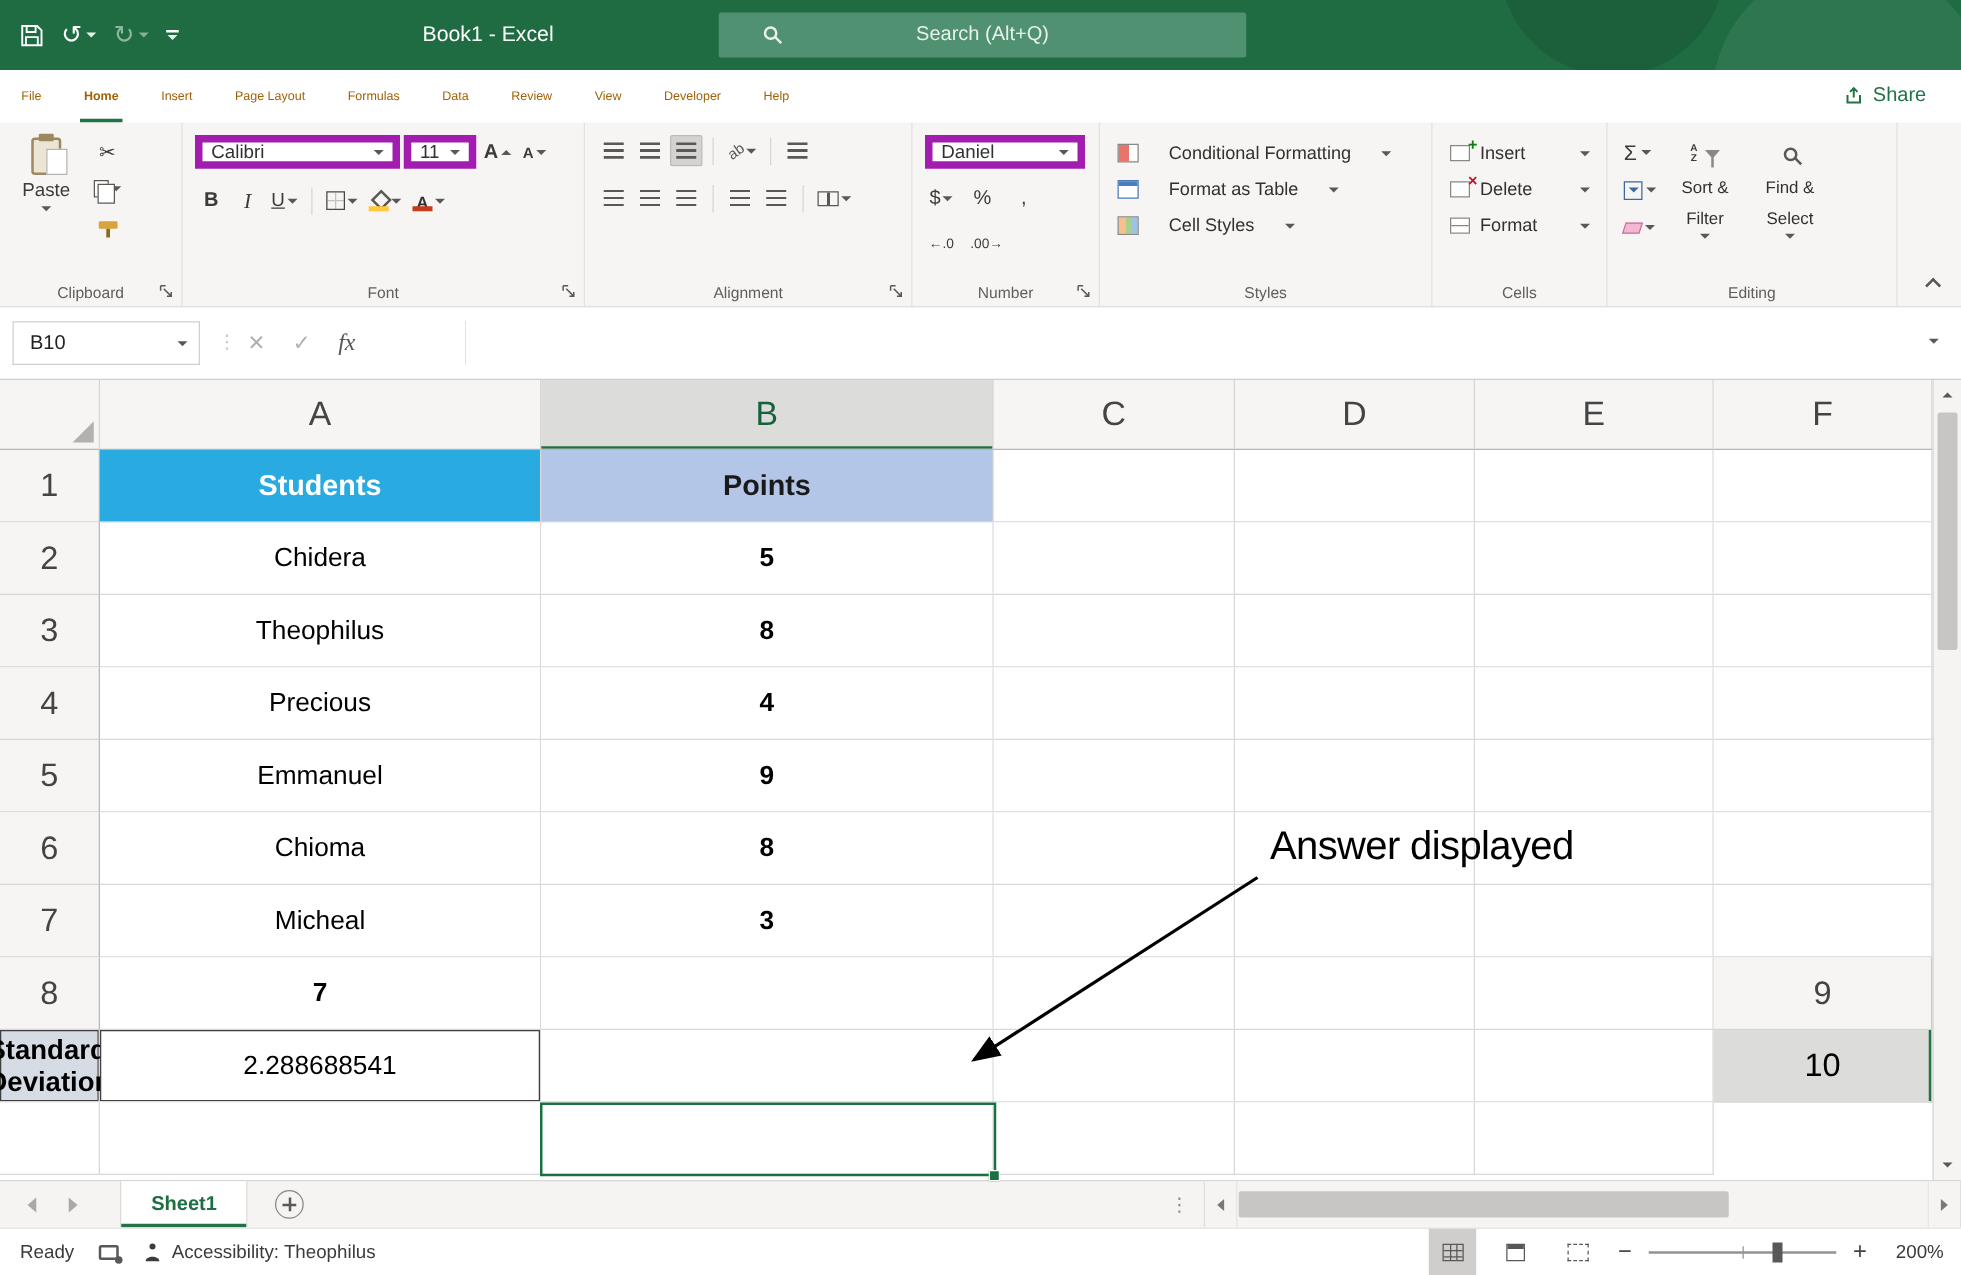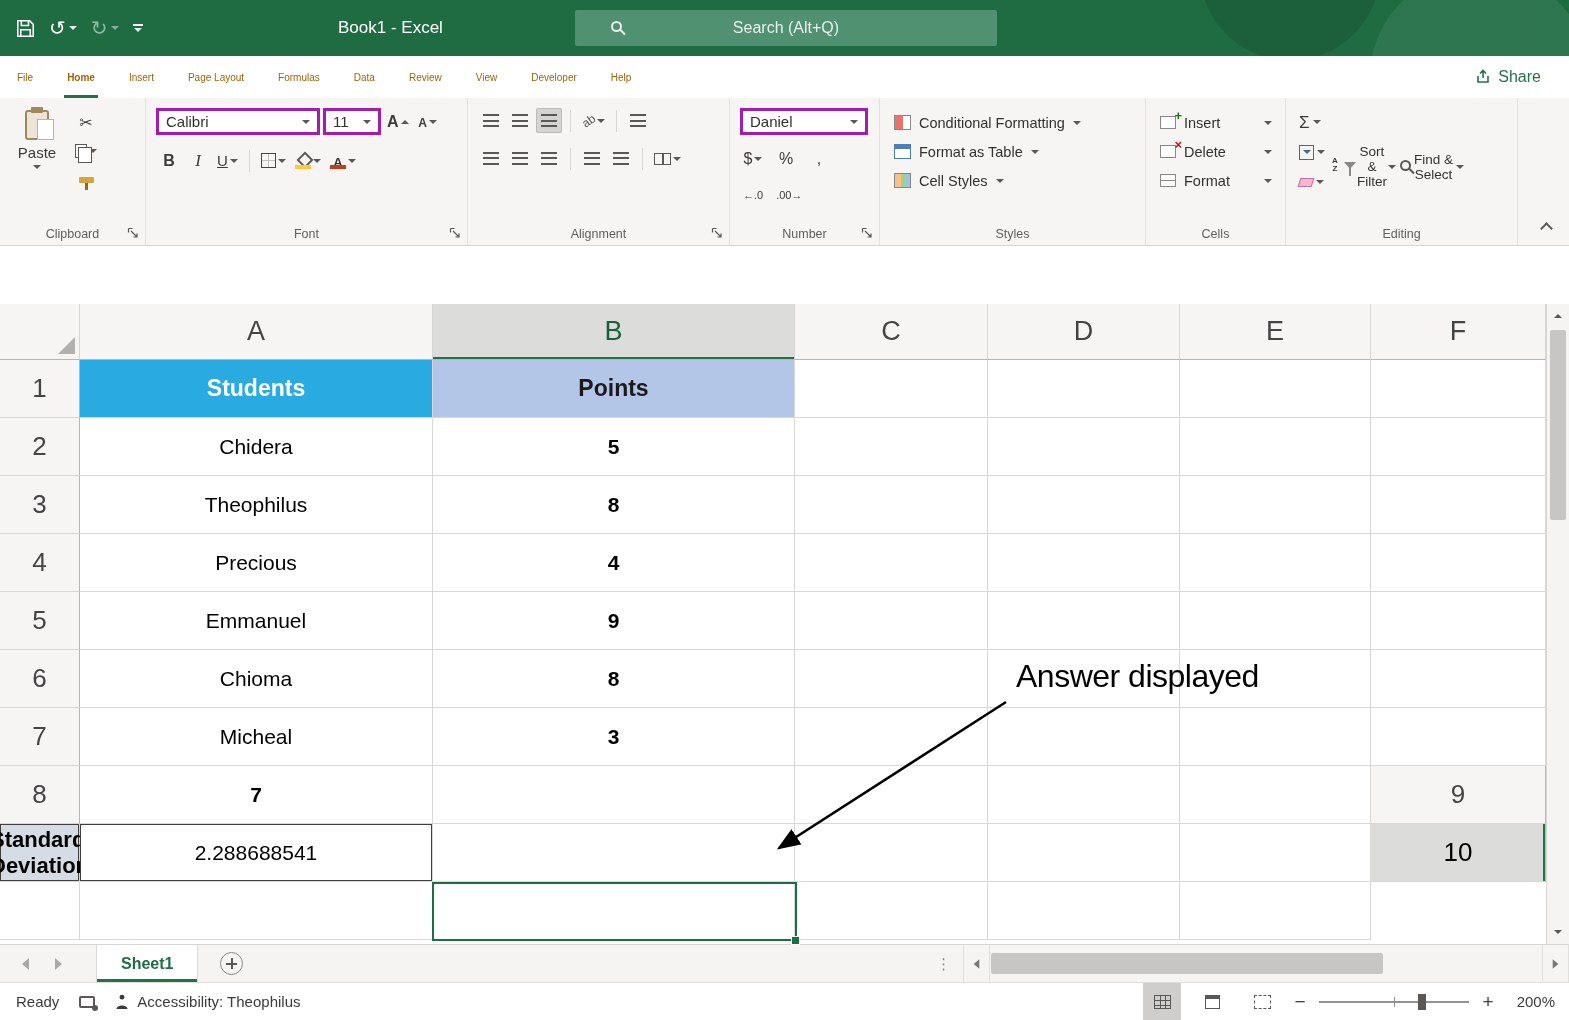--- a/index.html
+++ b/index.html
@@ -50,21 +50,21 @@
 
   
   #ribbon{position:absolute;top:98px;left:0;width:100%;height:148px;background:#f6f5f3;border-bottom:1px solid #d8d6d4;display:flex}
   .rgroup{position:relative;height:100%;border-right:1px solid #e4e2e0;padding:10px 8px 24px 10px;flex:none}
   .g1{width:146px}.g2{width:322px}.g3{width:262px}.g4{width:150px}.g5{width:266px}.g6{width:140px}.g7{width:232px}
   .glabel{position:absolute;left:0;right:0;bottom:4px;text-align:center;font-size:12.5px;color:#605e5c}
   .launcher{position:absolute;right:6px;bottom:6px}
   .rbtn{display:flex;align-items:center;justify-content:center;min-width:26px;height:25px;border-radius:2px;color:#3b3b3b;gap:2px;padding:0 3px}
   .rbtn.active{background:#d5d3d1;box-shadow:inset 0 0 0 1px #bdbbb9}
   .vdiv{width:1px;height:22px;background:#d8d6d4;margin:0 5px;align-self:center}
-  .combo{height:27px;background:#fff;border:3px solid #a21caf;display:flex;align-items:center;padding:0 7px;font-size:15px;color:#323130;gap:6px}
+  .combo{height:27px;background:#fff;border:6px solid #a21caf;display:flex;align-items:center;padding:0 7px;font-size:15px;color:#323130;gap:6px}
   .combo .tri{margin-left:auto}
   .clipwrap{display:flex;gap:8px}
   #pastebtn{width:54px;display:flex;flex-direction:column;align-items:center;gap:4px;padding-top:2px;font-size:15px;color:#3b3b3b}
   .ipaste{width:24px;height:30px;border:2px solid #9c8a5e;border-radius:3px;background:#ece4d4;position:relative}
   .ipaste::before{content:'';position:absolute;left:50%;top:-5px;transform:translateX(-50%);width:12px;height:6px;background:#9c8a5e;border-radius:1px}
   .ipaste::after{content:'';position:absolute;right:-7px;top:7px;width:15px;height:19px;background:#fff;border:1px solid #b5b3b1}
   .clipcol{display:flex;flex-direction:column;gap:3px;padding-top:2px}
   .glyph16{font-size:16px;line-height:1}
   .icopy{position:relative;width:12px;height:14px;border:1px solid #5a5856;background:#fff}
   .icopy::before{content:'';position:absolute;left:2px;top:2px;width:12px;height:14px;border:1px solid #5a5856;background:#fff}
@@ -84,38 +84,38 @@
   .ifc{position:relative;width:16px;height:16px;text-align:center}
   .ifc::before{content:'A';font-size:13px;font-weight:bold;color:#323130;line-height:12px}
   .ifc::after{content:'';position:absolute;left:0;bottom:0;width:16px;height:4px;background:#c43e1c}
   .ibars{width:16px;height:13px;background:repeating-linear-gradient(to bottom,#5a5856 0 2px,transparent 2px 5.5px)}
   .iab{font-size:12px;color:#5a5856}
   .iab::before{content:'ab';display:inline-block;transform:rotate(-35deg)}
   .imerge{width:17px;height:12px;border:1px solid #5a5856;background:linear-gradient(90deg,transparent 0 7px,#5a5856 7px 9px,transparent 9px)}
   .nrow{display:flex;align-items:center;gap:7px;margin-top:11px}
   .sym{font-size:16px;color:#3b3b3b}
   .decbtn{font-size:11px;color:#3b3b3b}
-  .stylerow{display:flex;align-items:center;gap:8px;height:29px;font-size:14.5px;color:#323130;padding:0 4px}
+  .stylerow{display:flex;align-items:center;gap:24px;height:29px;font-size:14.5px;color:#323130;padding:0 4px}
   .icf{width:17px;height:15px;border:1px solid #8a8886;background:linear-gradient(90deg,#e8746a 0 8px,#fff 8px);flex:none}
   .ift{width:17px;height:15px;border:1px solid #4a7ebb;background:linear-gradient(#4a7ebb 0 4px,#fff 4px);flex:none}
   .ics{width:17px;height:15px;border:1px solid #8a8886;background:linear-gradient(90deg,#f6c08b 0 6px,#a8d08d 6px 11px,#9cc2e5 11px);flex:none}
   .cellrow{display:flex;align-items:center;gap:8px;height:29px;font-size:14.5px;color:#323130;width:120px;padding:0 4px}
   .cellrow .tri{margin-left:auto}
   .iins,.idel,.ifmt{position:relative;width:16px;height:13px;border:1px solid #8a8886;background:#fff;flex:none}
   .iins::after{content:'+';position:absolute;right:-7px;top:-9px;font-size:13px;font-weight:bold;color:#107c10}
   .idel::after{content:'\00d7';position:absolute;right:-7px;top:-9px;font-size:13px;font-weight:bold;color:#c50f1f}
   .ifmt{background-color:#fff;background-image:linear-gradient(#8a8886,#8a8886);background-size:100% 1px;background-position:0 5px;background-repeat:no-repeat}
   .editwrap{display:flex;gap:4px;height:100%}
   .ecol{display:flex;flex-direction:column;gap:6px;padding-top:2px}
   .esm{display:flex;align-items:center;gap:3px;height:24px;padding:0 3px;color:#3b3b3b}
   .sigma{font-size:17px;line-height:1}
   .ifd{width:15px;height:15px;border:1px solid #3b6aa0;display:flex;align-items:center;justify-content:center}
   .ifd .td{border-top-color:#3b6aa0}
   .iers{width:14px;height:9px;background:#f2b8d2;border:1px solid #c76fa0;transform:skewX(-18deg)}
-  .tallbtn{width:64px;display:flex;flex-direction:row;align-items:center;padding-top:4px;font-size:13.5px;line-height:15px;color:#323130;text-align:center}
+  .tallbtn{width:64px;display:flex;flex-direction:column;align-items:center;padding-top:4px;font-size:13.5px;line-height:25px;color:#323130;text-align:center}
   .iconrow{height:22px;display:flex;align-items:center;gap:2px;margin-bottom:3px}
   .az{display:flex;flex-direction:column;font-size:8px;font-weight:bold;color:#3b3b3b;line-height:8px}
   .az::before{content:'A'}.az::after{content:'Z'}
   .ifun{position:relative;width:0;height:0;border-left:6px solid transparent;border-right:6px solid transparent;border-top:7px solid #8a8886;margin-left:4px}
   .ifun::after{content:'';position:absolute;left:-1px;top:-1px;width:2px;height:8px;background:#8a8886}
   .imagD{width:11px;height:11px;border:2px solid #5a5856;border-radius:50%;position:relative}
   .imagD::after{content:'';position:absolute;right:-6px;bottom:-3px;width:7px;height:2px;background:#5a5856;transform:rotate(45deg)}
   .collapse{position:absolute;right:18px;bottom:12px;width:9px;height:9px;border-left:2px solid #5a5856;border-top:2px solid #5a5856;transform:rotate(45deg)}
 
   
@@ -472,20 +472,36 @@
           <span>Find &amp; Select</span>
           <span class="tri td"></span>
         </div>
       </div>
       <div class="glabel">Editing</div>
     </div>
 
     <span class="collapse"></span>
   </div>
 
+  <div id="formulabar">
+    <div class="namebox">
+      <span>B10</span>
+      <span class="tri td"></span>
+    </div>
+    <span class="fbsep"></span>
+    <div class="fbicons">
+      <span class="fbx">✕</span>
+      <span class="fbok">✓</span>
+      <span class="fbfx">fx</span>
+    </div>
+    <div class="fbinput">
+      <input type="text" value="" style="">
+    </div>
+    <span class="tri td fbexp"></span>
+  </div>
 
   <div id="grid">
     <div class="ch corner">
         <span class="ctri"></span>
       </div>
     <div class="ch">A</div>
     <div class="ch colsel">B</div>
     <div class="ch">C</div>
     <div class="ch">D</div>
     <div class="ch">E</div>

